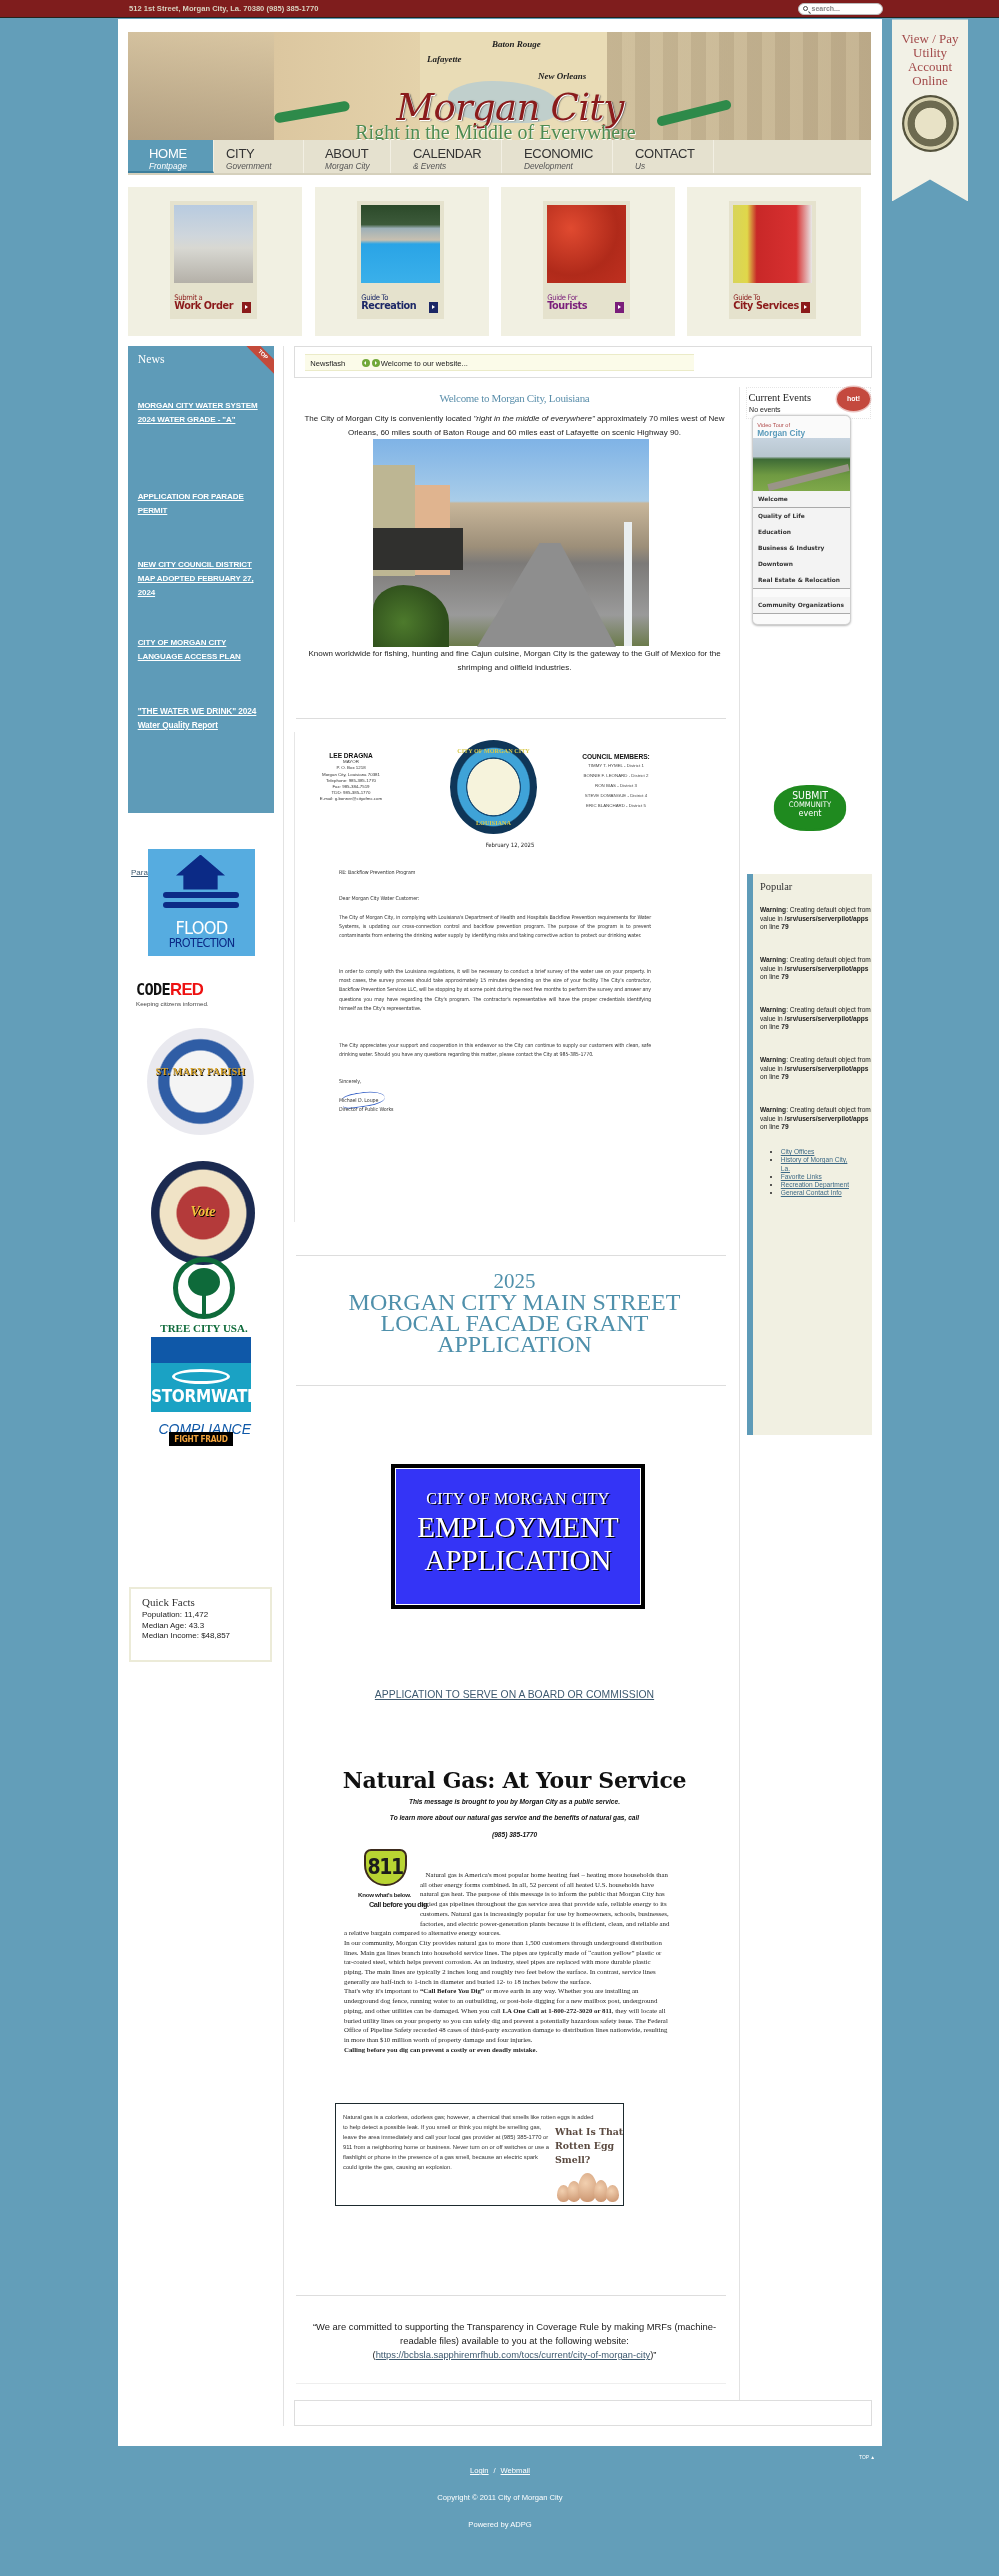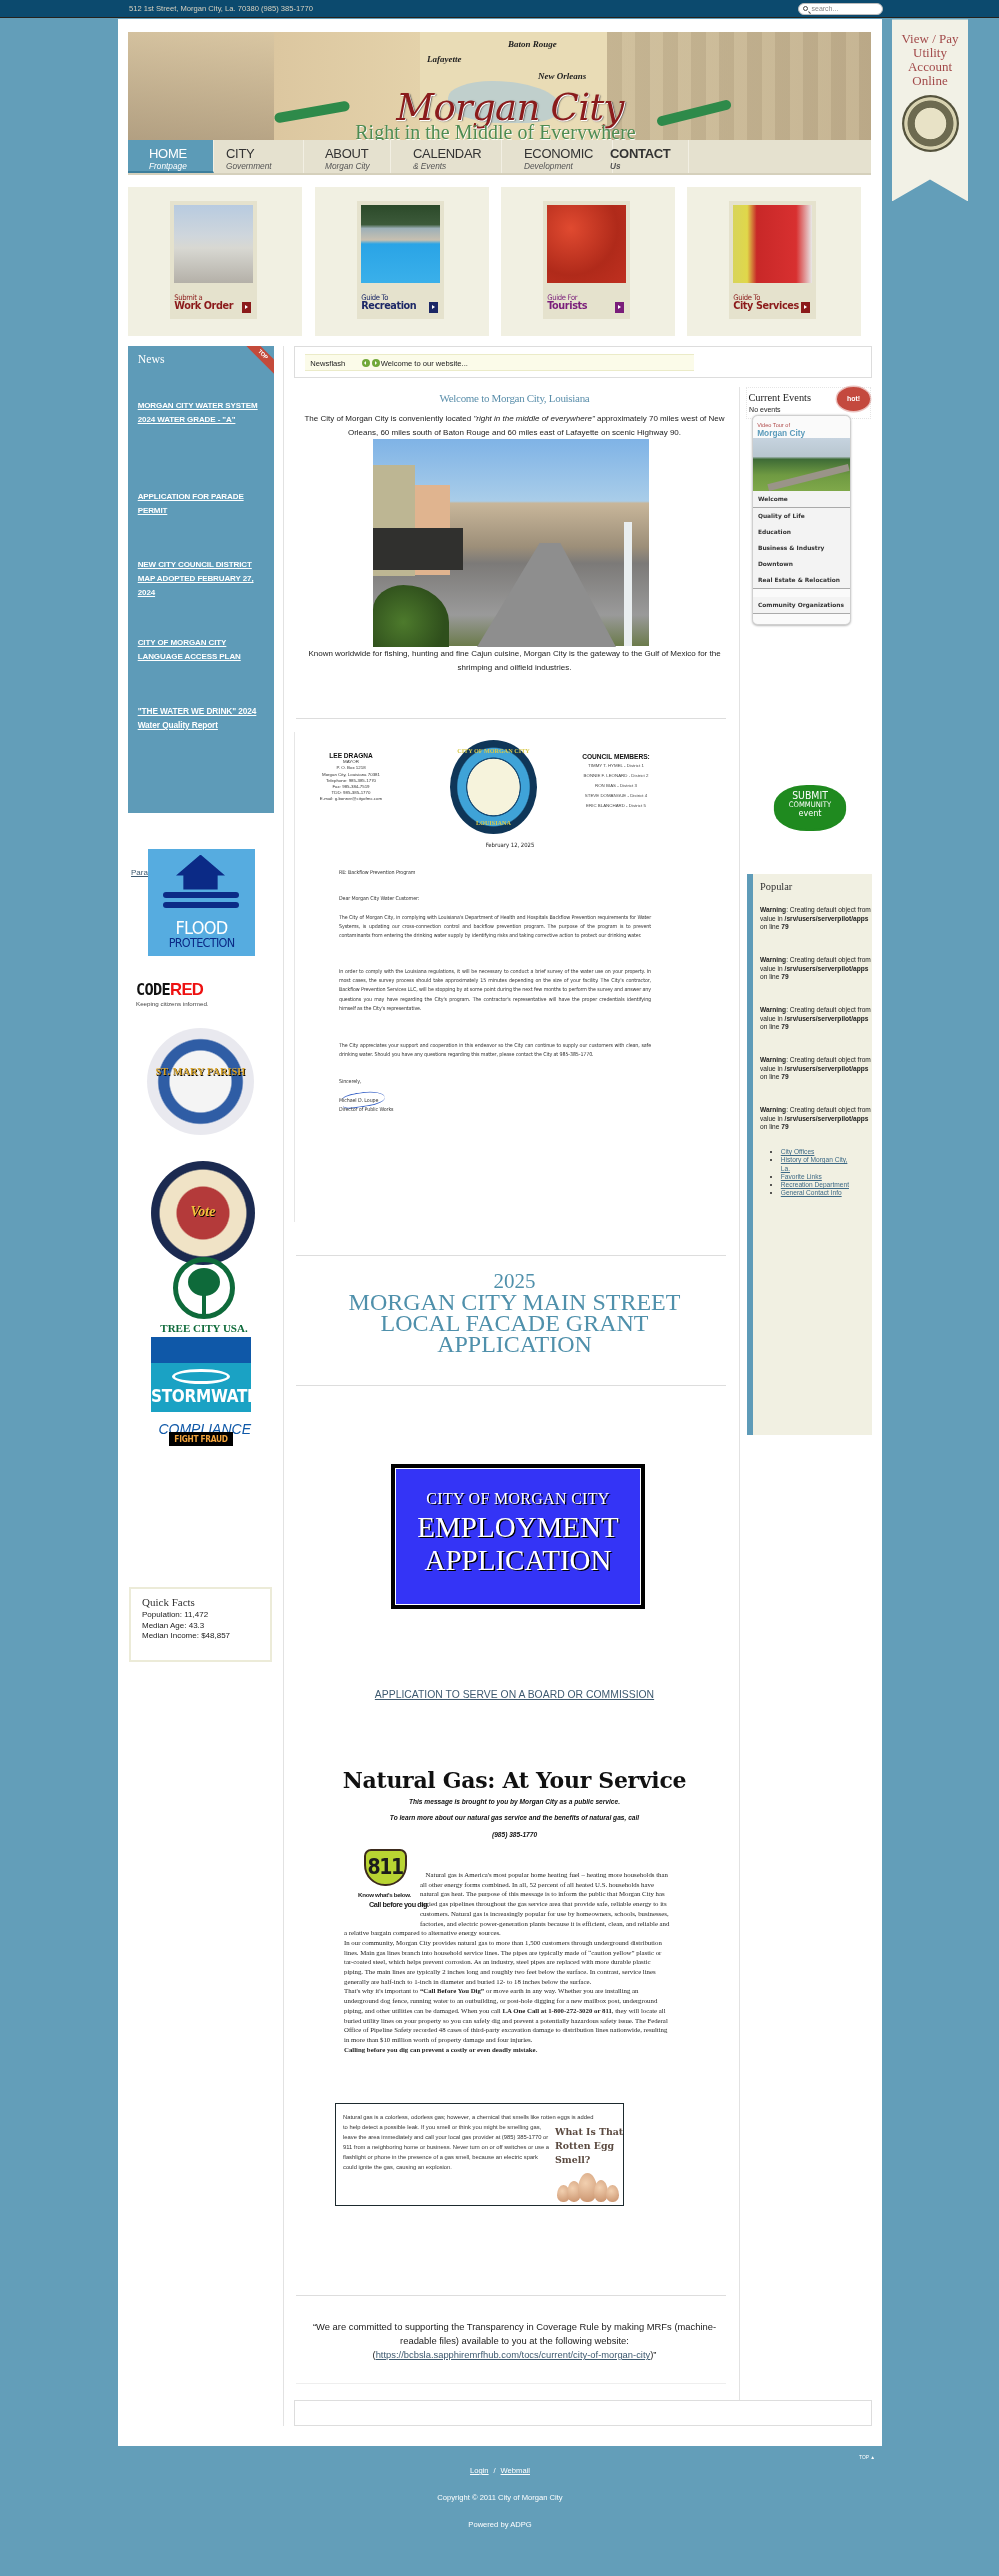--- a/index.html
+++ b/index.html
@@ -1,21 +1,21 @@
 <!DOCTYPE html>
 <html style="font-size:11px"><head>
 <meta charset="utf-8">
 <style>
   * { box-sizing: border-box; margin: 0; padding: 0; }
   html, body { width: 1000px; }
   body { background: #639eb9; font-family: "Liberation Sans", sans-serif; color: #222; font-size: 9px; position: relative; min-height: 2576px; }
   a { color: inherit; }
 
   
-  .topbar { position: absolute; left: 0; top: 0; width: 1000px; height: 18px; background: #0c4a6e; border-bottom: 1.4px solid #25221d; }
+  .topbar { position: absolute; left: 0; top: 0; width: 1000px; height: 18px; background: #7f1d1d; border-bottom: 1.4px solid #25221d; font-weight: bold; }
   .topbar .addr { position: absolute; left: 129px; top: 4.2px; font-size: 7.6px; color: #d8d2c0; font-family: "Liberation Sans", sans-serif; }
   .topbar .search { position: absolute; left: 798px; top: 2.8px; width: 85px; height: 12.5px; border-radius: 6.2px; background: #fff; border: 0.7px solid #bbb; font-size: 7px; color: #888; padding: 1.4px 4.2px 0 12.5px; }
   .topbar .search .mag { position: absolute; left: 3.5px; top: 2.1px; width: 5.6px; height: 5.6px; border: 1px solid #444; border-radius: 50%; }
   .topbar .search .mag::after { content: ""; position: absolute; left: 4.2px; top: 4.9px; width: 2.8px; height: 1px; background: #444; transform: rotate(45deg); }
 
   
   .shell { position: absolute; left: 118px; top: 19.4px; width: 764px; height: 2427px; background: #fff; }
 
   
   .ribbon { position: absolute; left: 892px; top: 19.4px; width: 76px; height: 182px; background: #f2f1e6; clip-path: polygon(0 0, 100% 0, 100% 100%, 50% 88%, 0 100%); }
@@ -200,21 +200,21 @@
 
 <div class="ribbon">
   <div class="txt">View / Pay Utility Account Online</div>
   <div class="seal"></div>
 </div>
 
 <div class="banner">
   <div class="shade1"></div>
   <div class="shade2"></div>
   <div class="map"></div>
-  <span class="cities" style="left:380px;top:7px;">Baton Rouge</span>
+  <span class="cities" style="left:364px;top:7px;">Baton Rouge</span>
   <span class="cities" style="left:299px;top:22px;">Lafayette</span>
   <span class="cities" style="left:410px;top:39px;">New Orleans</span>
   <div class="swirl" style="left:146px;top:75px;width:76px;transform:rotate(-10deg);"></div>
   <div class="swirl" style="left:528px;top:76px;width:76px;transform:rotate(-14deg);"></div>
   <div class="title">Morgan City</div>
   <div class="tag">Right in the Middle of Everywhere</div>
 </div>
 
 <div class="nav">
   <div class="item active" style="left:0;width:86px;padding-left:21px;">
@@ -230,21 +230,21 @@
     <span class="sub">Morgan City</span>
   </div>
   <div class="item" style="left:264px;width:110px;padding-left:21px;">
     <span class="main">CALENDAR</span>
     <span class="sub">&amp; Events</span>
   </div>
   <div class="item" style="left:374px;width:111px;padding-left:22px;">
     <span class="main">ECONOMIC</span>
     <span class="sub">Development</span>
   </div>
-  <div class="item" style="left:460px;width:101px;padding-left:22px;font-weight:bold;">
+  <div class="item" style="left:485px;width:101px;padding-left:22px;">
     <span class="main">CONTACT</span>
     <span class="sub">Us</span>
   </div>
 </div>
 
 <div class="tile" style="left:128px;">
   <div class="inner">
     <div class="photo" style="background:linear-gradient(180deg,#b8cbe0 0%,#cfd6dc 40%,#d8d8d2 55%,#b4b0a8 100%);"></div>
     <span class="small" style="color:#8b1a1a;">Submit a</span>
     <span class="big" style="color:#8b1a1a;">Work Order</span>

